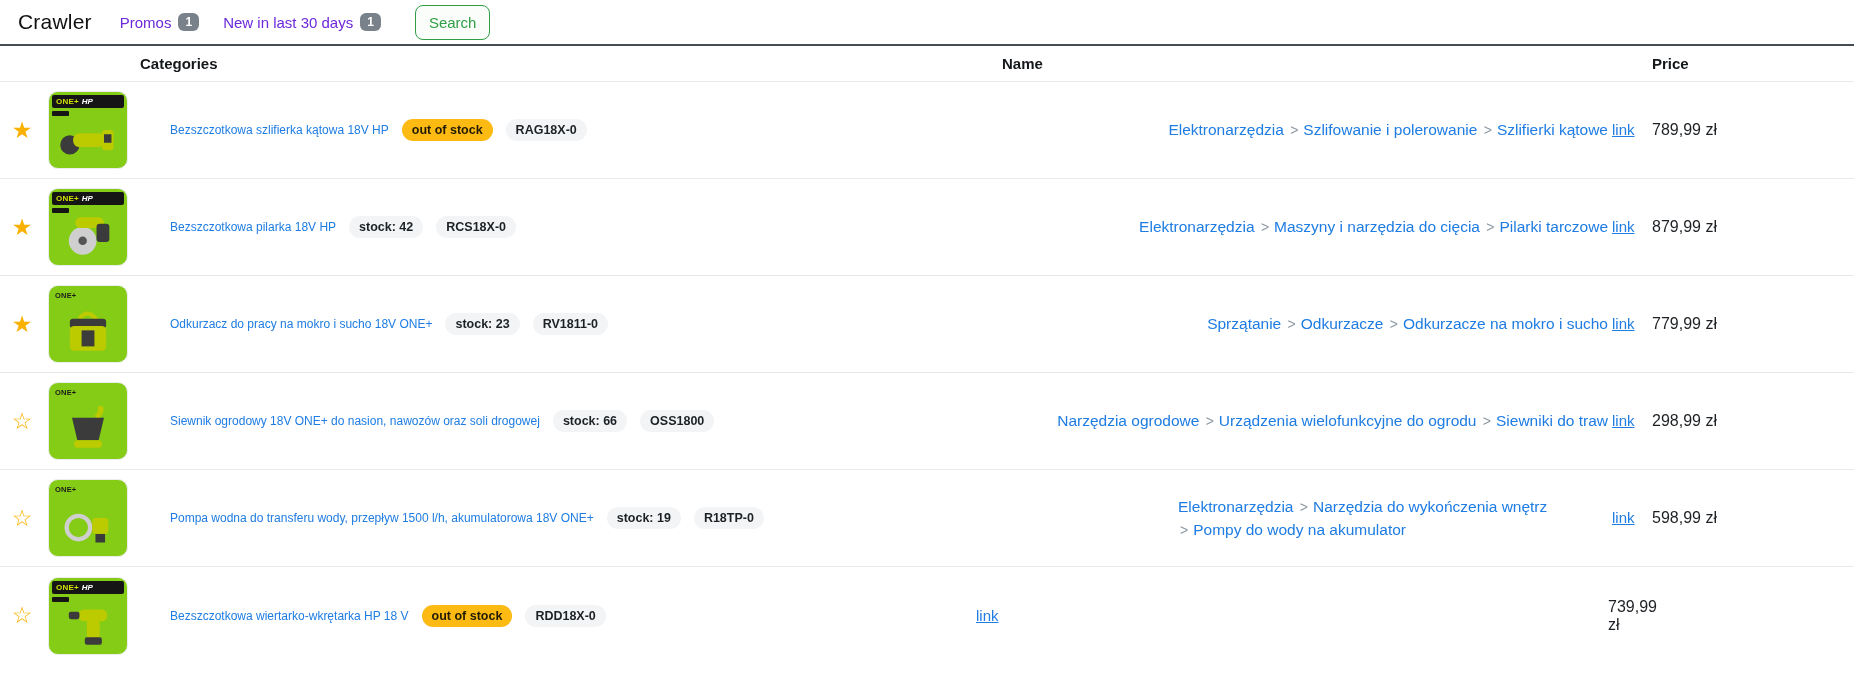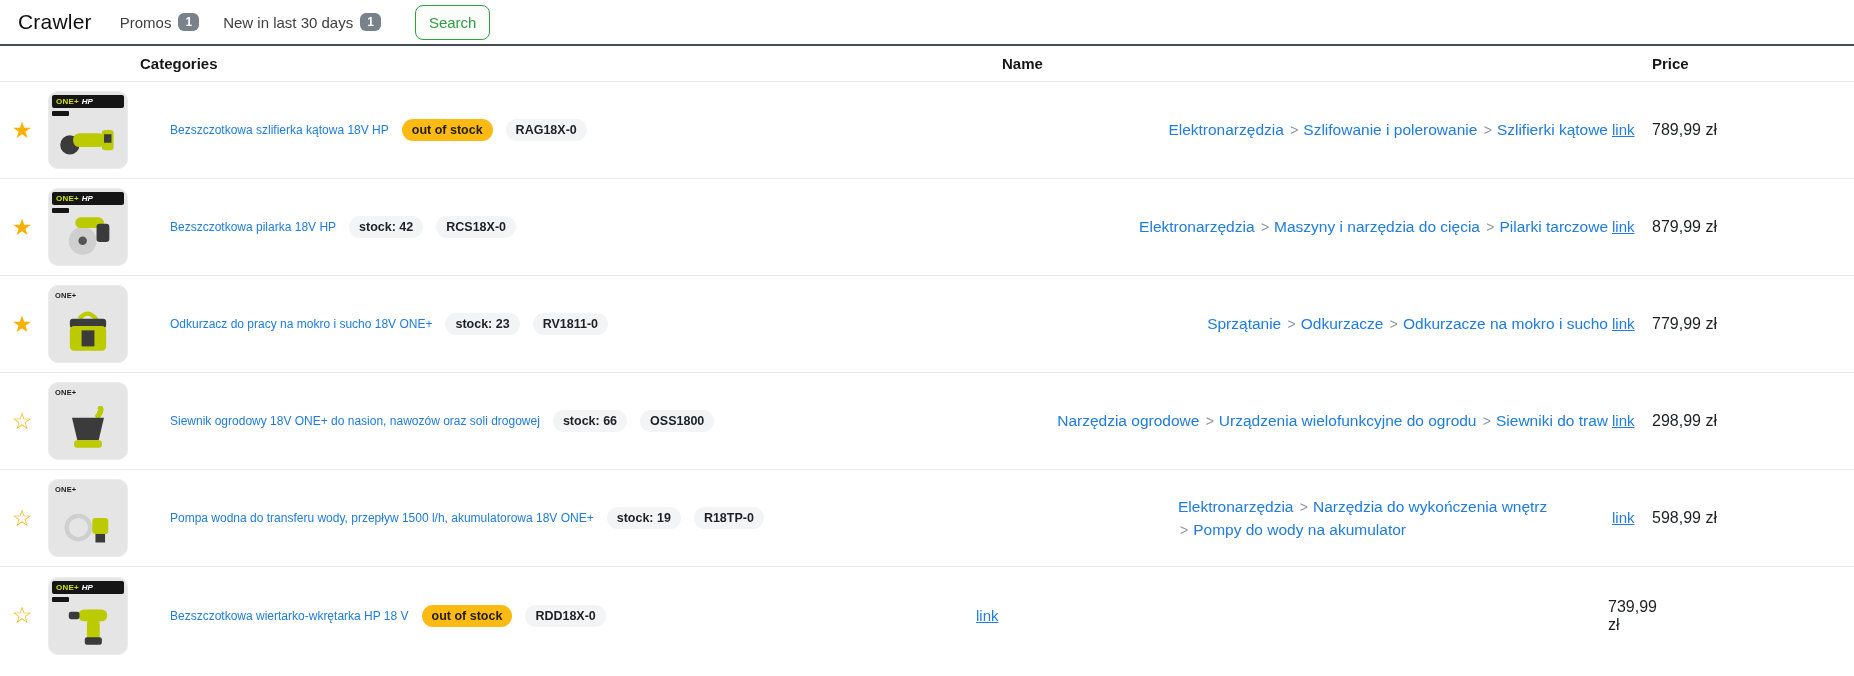--- a/index.html
+++ b/index.html
@@ -3,21 +3,21 @@
 <meta charset="utf-8">
 <style>
   html,body{margin:0;padding:0;background:#fff;}
   body{font-family:"Liberation Sans", sans-serif; color:#212529; overflow:hidden;}
   .app{width:1854px;height:676px;position:relative;background:#fff;}
 
   
   .topbar{height:44px;display:flex;align-items:center;padding-left:18px;box-sizing:border-box;}
   .brand{font-size:21px;font-weight:500;color:#111;margin-right:28px;letter-spacing:.2px;}
   .nav-item{display:flex;align-items:center;margin-right:24px;cursor:pointer;}
-  .nav-label{font-size:15px;color:#404040;}
+  .nav-label{font-size:15px;color:#6d28d9;}
   .nav-badge{margin-left:7px;background:var(--nav-badge-bg);color:#fff;font-size:12px;font-weight:700;
              padding:2px 7px;border-radius:6px;line-height:14px;}
   .search-input{margin-left:auto;width:786px;height:33px;box-sizing:border-box;border:1px solid #d9dee3;
                 border-radius:6px;font-size:15px;padding:0 12px;color:#212529;outline:none;
                 font-family:"Liberation Sans",sans-serif;}
   .search-input::placeholder{color:#8a939c;}
   .search-btn{margin:0 15px 0 10px;height:35px;padding:8px 13px;border:1.5px solid var(--button-green);
               color:var(--button-green);background:#fbfdfb;border-radius:8px;font-size:15px;cursor:pointer;
               font-family:"Liberation Sans",sans-serif;}
 
@@ -28,21 +28,21 @@
   .th-name{padding-left:30px;}
   .row{height:97px;border-bottom:1px solid #e7eaed;box-sizing:border-box;}
   .row:last-child{border-bottom:none;}
 
   .star-cell{display:flex;justify-content:center;}
   .star{font-size:23px;color:var(--star-gold);cursor:pointer;line-height:1;}
   .star.hollow{color:var(--star-gold);}
 
   .image-cell{display:flex;}
   .thumb{width:78px;height:76px;margin-left:4px;border:1px solid #ececee;border-radius:10px;position:relative;
-         background:#e5e5e5;overflow:hidden;}
+         background:#84cc16;overflow:hidden;}
   .thumb-banner{position:absolute;top:3px;left:3px;right:3px;height:13px;background:#151515;border-radius:2px;
                 display:flex;align-items:center;padding-left:4px;box-sizing:border-box;}
   .banner-one{color:#cfe000;font-size:8px;font-weight:800;letter-spacing:.2px;}
   .banner-hp{color:#fff;font-size:8px;font-weight:800;font-style:italic;margin-left:3px;}
   .thumb-banner2{position:absolute;top:19px;left:3px;width:17px;height:5px;background:#151515;border-radius:1px;}
   .thumb-corner{position:absolute;top:5px;left:6px;font-size:7.5px;font-weight:800;color:#1c1c1c;letter-spacing:.2px;}
   .thumb-art{position:absolute;left:50%;bottom:2px;transform:translateX(-50%);}
 
   .name-cell{display:flex;align-items:center;padding-left:30px;gap:13px;flex-wrap:nowrap;}
   .name-link{font-size:12px;color:var(--link-blue);text-decoration:none;cursor:pointer;white-space:nowrap;}

